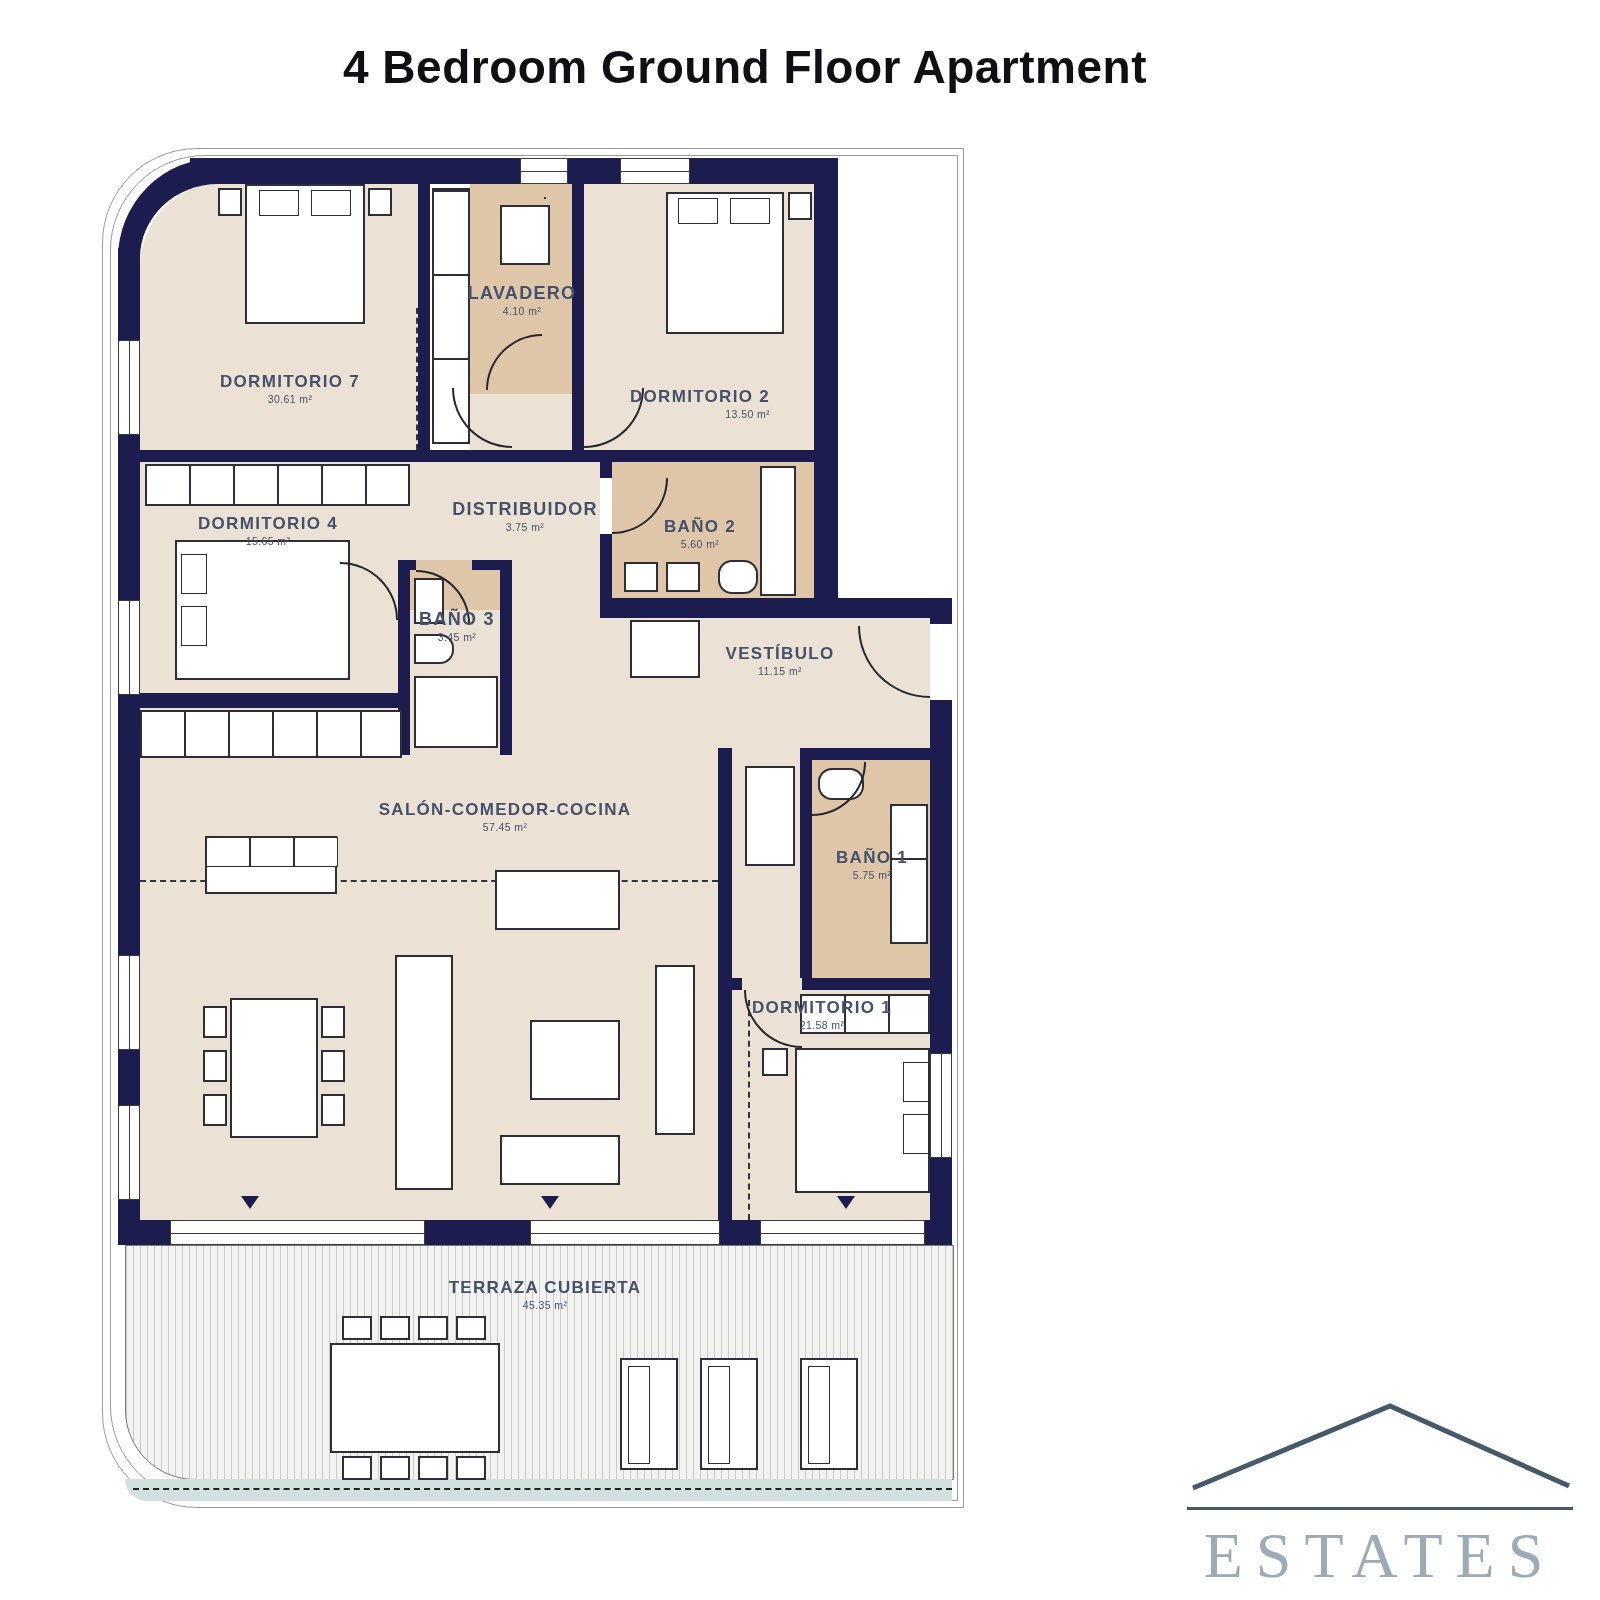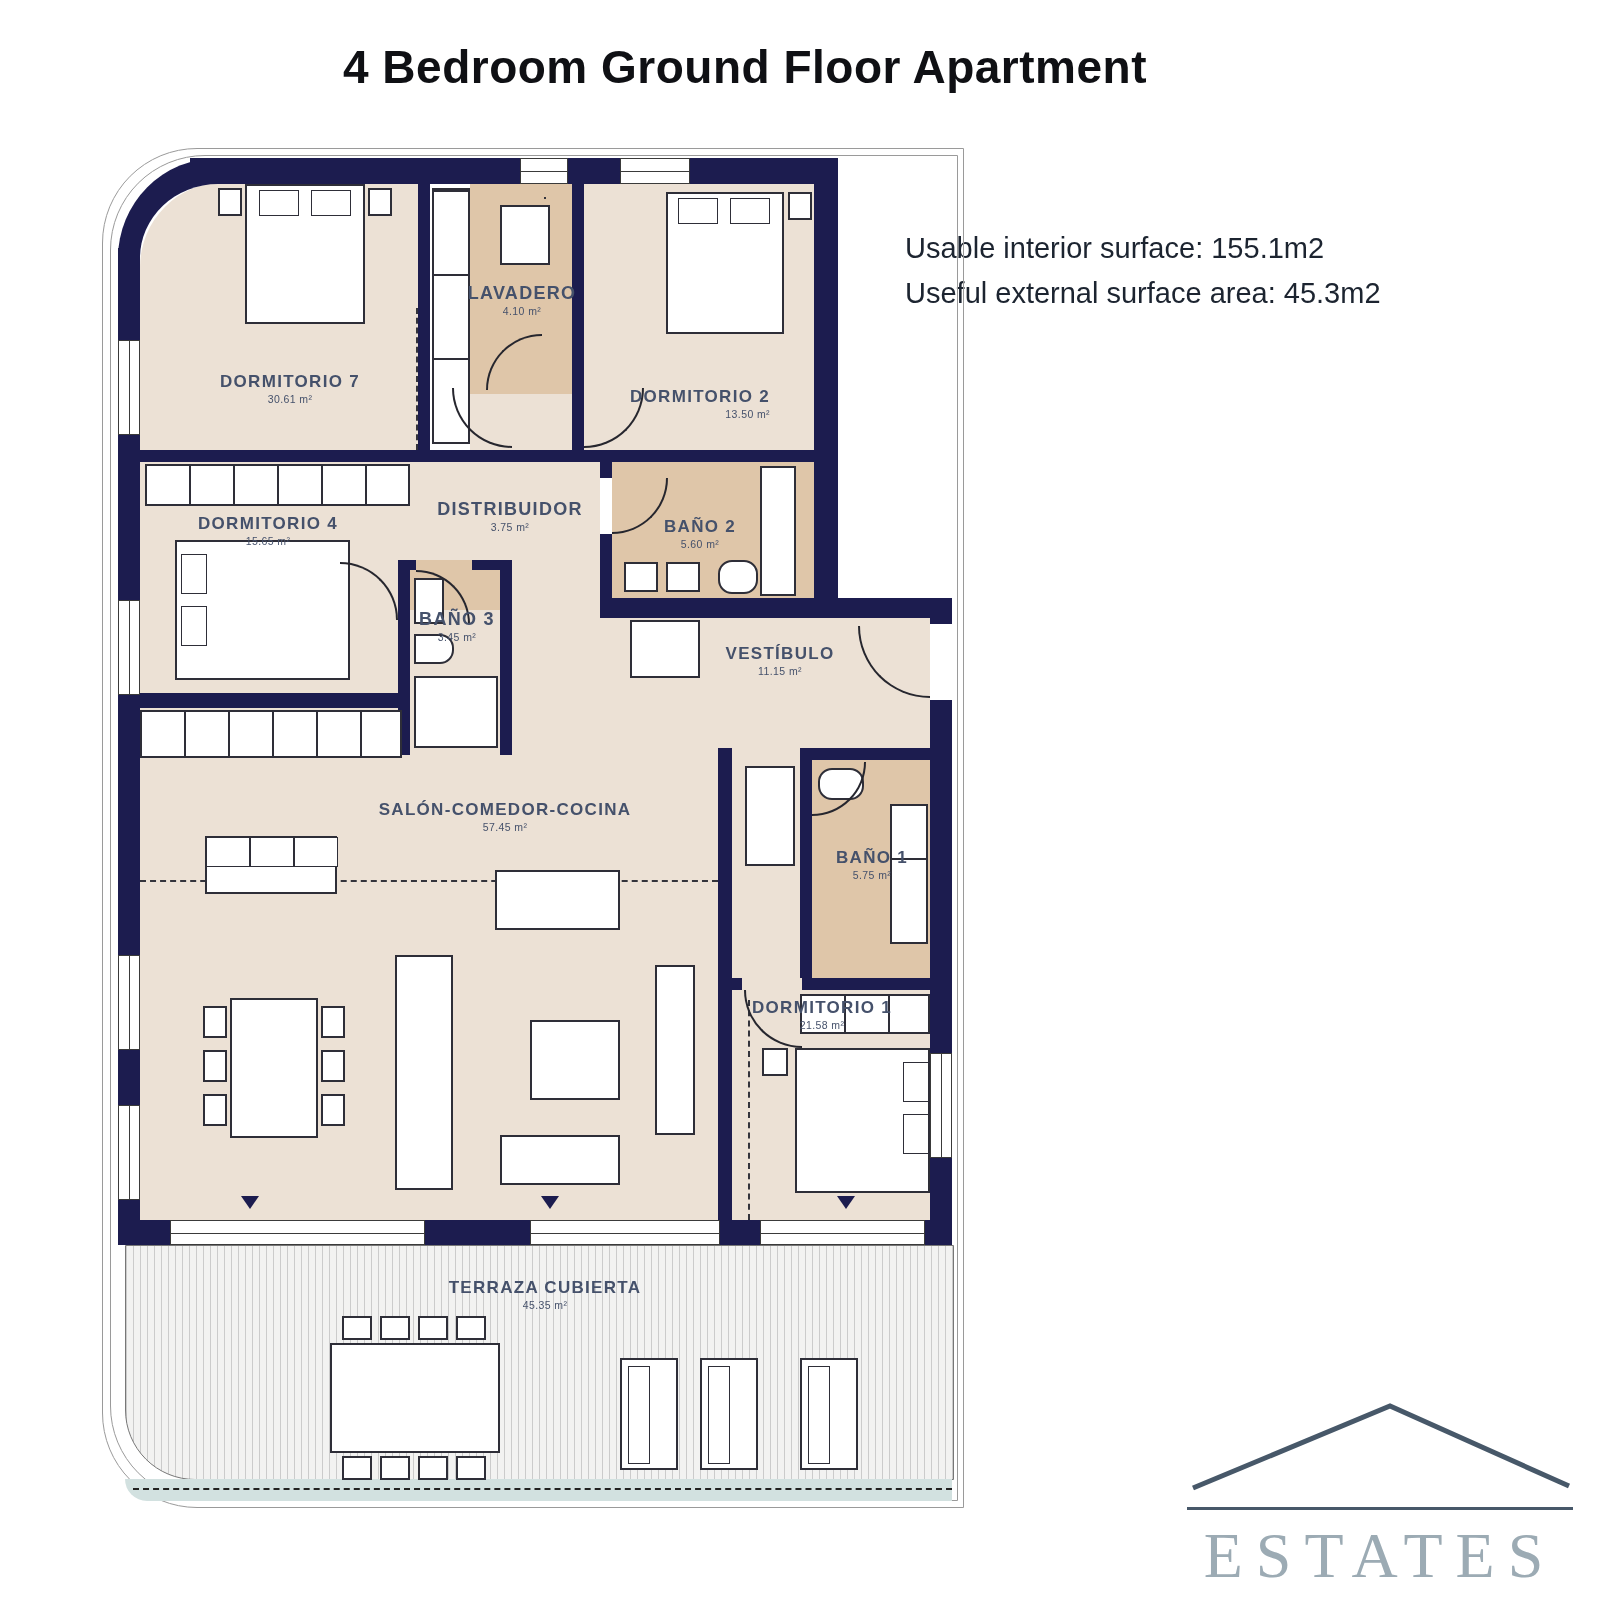--- a/index.html
+++ b/index.html
@@ -55,24 +55,20 @@
   .logo-rule{height:3px;background:#475869;margin:7px 2px 9px 2px;}
   .logo-bottom{font-family:"Liberation Serif",serif;font-size:64px;letter-spacing:13px;color:#9cabb4;}
 </style>
 </head>
 <body>
 
 <div class="page">
 
   <div class="title">4 Bedroom Ground Floor Apartment</div>
 
-  <div class="surface-info">
-    <div>Usable interior surface: 155.1m2</div>
-    <div>Useful external surface area: 45.3m2</div>
-  </div>
 
   <div class="plan">
 
     <div class="shell" style="left:2px;top:0;width:860px;height:1358px;"></div>
     <div class="shell" style="left:10px;top:7px;width:846px;height:1344px;"></div>
 
     <div class="fill beige" style="left:40px;top:34px;width:300px;height:268px;border-top-left-radius:85px;"></div>
     <div class="fill" style="left:330px;top:34px;width:42px;height:268px;background:#fff;"></div>
     <div class="fill tan" style="left:370px;top:34px;width:102px;height:212px;"></div>
     <div class="fill beige" style="left:370px;top:246px;width:102px;height:68px;"></div>
@@ -234,21 +230,21 @@
         <div class="ar">4.10 m²</div>
       </div>
     <div class="roomlabel" style="left:600px;top:255px;text-align:right;">
       <div class="nm">DORMITORIO 2</div>
         <div class="ar">13.50 m²</div>
       </div>
     <div class="roomlabel" style="left:168px;top:382px;">
       <div class="nm">DORMITORIO 4</div>
         <div class="ar">15.65 m²</div>
       </div>
-    <div class="roomlabel sm" style="left:410px;top:368px;">
+    <div class="roomlabel sm" style="left:425px;top:368px;">
       <div class="nm">DISTRIBUIDOR</div>
         <div class="ar">3.75 m²</div>
       </div>
     <div class="roomlabel" style="left:600px;top:385px;">
       <div class="nm">BAÑO 2</div>
         <div class="ar">5.60 m²</div>
       </div>
     <div class="roomlabel sm" style="left:357px;top:478px;">
       <div class="nm">BAÑO 3</div>
         <div class="ar">3.45 m²</div>

